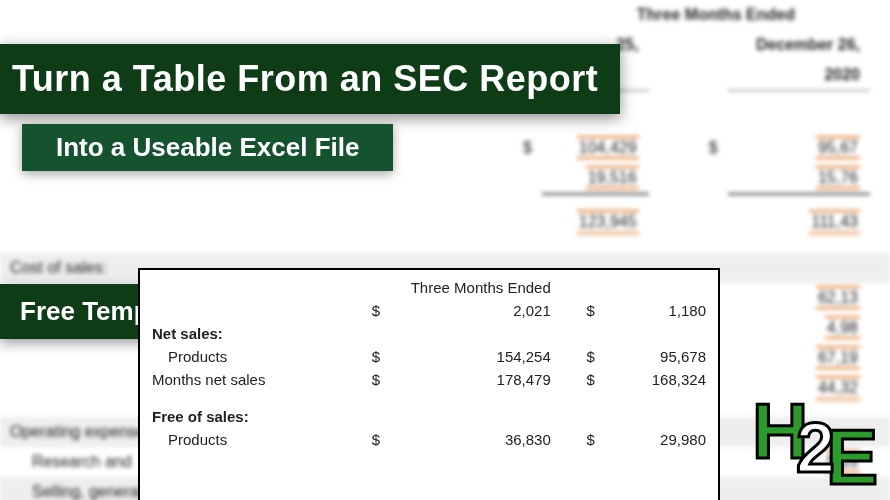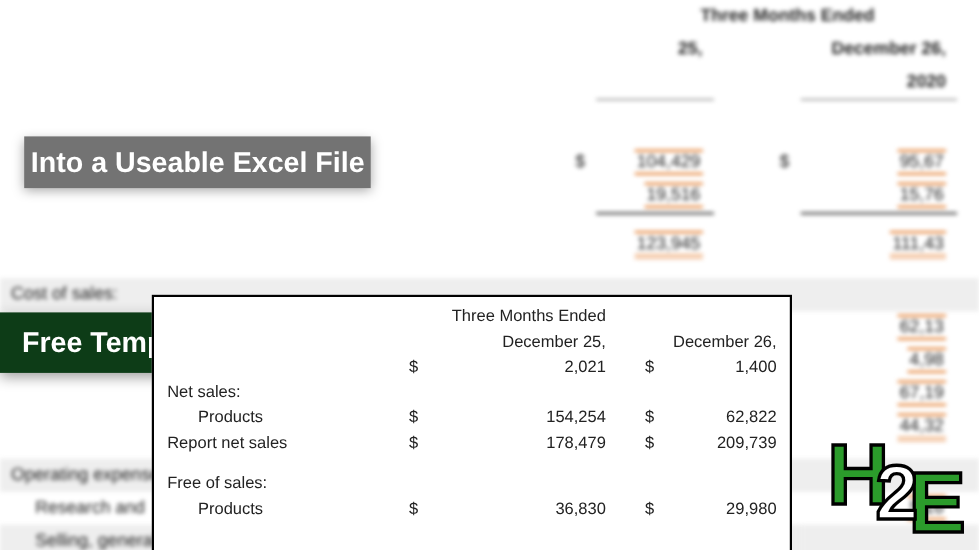--- a/index.html
+++ b/index.html
@@ -12,30 +12,30 @@
   .bg .num{text-align:right;font-variant-numeric:tabular-nums;}
   .bg .uline span{border-top:2px solid #e37a2a;border-bottom:2px solid #e37a2a;padding:1px 2px;}
   .bg .dbl span{border-top:2px solid #e37a2a;border-bottom:4px double #e37a2a;padding:1px 2px;}
   .bg .thinrule{border-top:1px solid #666;}
   .bg .bigrule{border-top:2px solid #444;}
   .bg .section{background:#eee;font-weight:normal;}
   .bg .indent{padding-left:32px;}
   .bg .dollar{text-align:right;width:24px;}
   
   .banner1{position:absolute;left:0;top:44px;background:#0d3c17;color:#fff;font-weight:800;font-size:36px;padding:14px 22px 14px 12px;letter-spacing:.5px;box-shadow:0 4px 14px rgba(0,0,0,.45);}
-  .banner2{position:absolute;left:22px;top:124px;background:#737373;color:#fff;font-weight:700;font-size:26px;padding:8px 6px;box-shadow:0 3px 10px rgba(0,0,0,.35);}
+  .banner2{position:absolute;left:22px;top:124px;background:#14532d;color:#fff;font-weight:700;font-size:26px;padding:8px 34px;box-shadow:0 3px 10px rgba(0,0,0,.35);}
   .banner3{position:absolute;left:0;top:284px;background:#0d3c17;color:#fff;font-weight:800;font-size:26px;padding:12px 20px;box-shadow:0 4px 12px rgba(0,0,0,.4);}
   
   .inset{position:absolute;left:138px;top:268px;width:578px;height:230px;background:#fff;border:2px solid #000;overflow:hidden;padding-top:6px;}
   .inset table{width:100%;border-collapse:collapse;font-size:15px;font-family:Arial,sans-serif;}
   .inset td{padding:3px 12px;}
   .inset .num{text-align:right;font-variant-numeric:tabular-nums;}
   .inset .d{text-align:right;width:20px;}
-  .inset .sec{font-weight:normal;}
-  .inset .ind{padding-left:40px;}
+  .inset .sec{font-weight:bold;}
+  .inset .ind{padding-left:28px;}
   
   .logo{position:absolute;right:4px;bottom:4px;width:136px;height:110px;}
   .logo svg{width:100%;height:100%;}
 </style>
 </head>
 <body>
 
 <div class="stage">
 
   <div class="bg">
@@ -162,60 +162,56 @@
         <td class="num"></td>
             <td></td>
             <td class="num"></td>
             <td></td>
       </tr>
 
     </tbody>
       </table>
   </div>
 
+  <div class="banner1">Turn a Table From an SEC Report</div>
   <div class="banner2">Into a Useable Excel File</div>
   <div class="banner3">Free Template!</div>
 
   <div class="inset">
     <table>
       <tbody>
           <tr>
         <td style="width:36%"></td>
         <td colspan="2" class="num">Three Months Ended</td>
         <td colspan="2"></td>
       </tr>
       <tr>
         <td></td>
-        <td colspan="2" class="num">December 25,</td>
-        <td colspan="2" class="num">December 26,</td>
-      </tr>
-      <tr>
-        <td></td>
         <td class="d">$</td>
             <td class="num">2,021</td>
         <td class="d">$</td>
-            <td class="num">1,400</td>
+            <td class="num">1,180</td>
       </tr>
       <tr>
             <td class="sec">Net sales:</td>
             <td colspan="4"></td>
           </tr>
       <tr>
         <td class="ind">Products</td>
         <td class="d">$</td>
             <td class="num">154,254</td>
         <td class="d">$</td>
-            <td class="num">62,822</td>
-      </tr>
-      <tr>
-        <td>Report net sales</td>
+            <td class="num">95,678</td>
+      </tr>
+      <tr>
+        <td>Months net sales</td>
         <td class="d">$</td>
             <td class="num">178,479</td>
         <td class="d">$</td>
-            <td class="num">209,739</td>
+            <td class="num">168,324</td>
       </tr>
       <tr style="height:14px">
             <td colspan="5"></td>
           </tr>
       <tr>
             <td class="sec">Free of sales:</td>
             <td colspan="4"></td>
           </tr>
       <tr>
         <td class="ind">Products</td>

